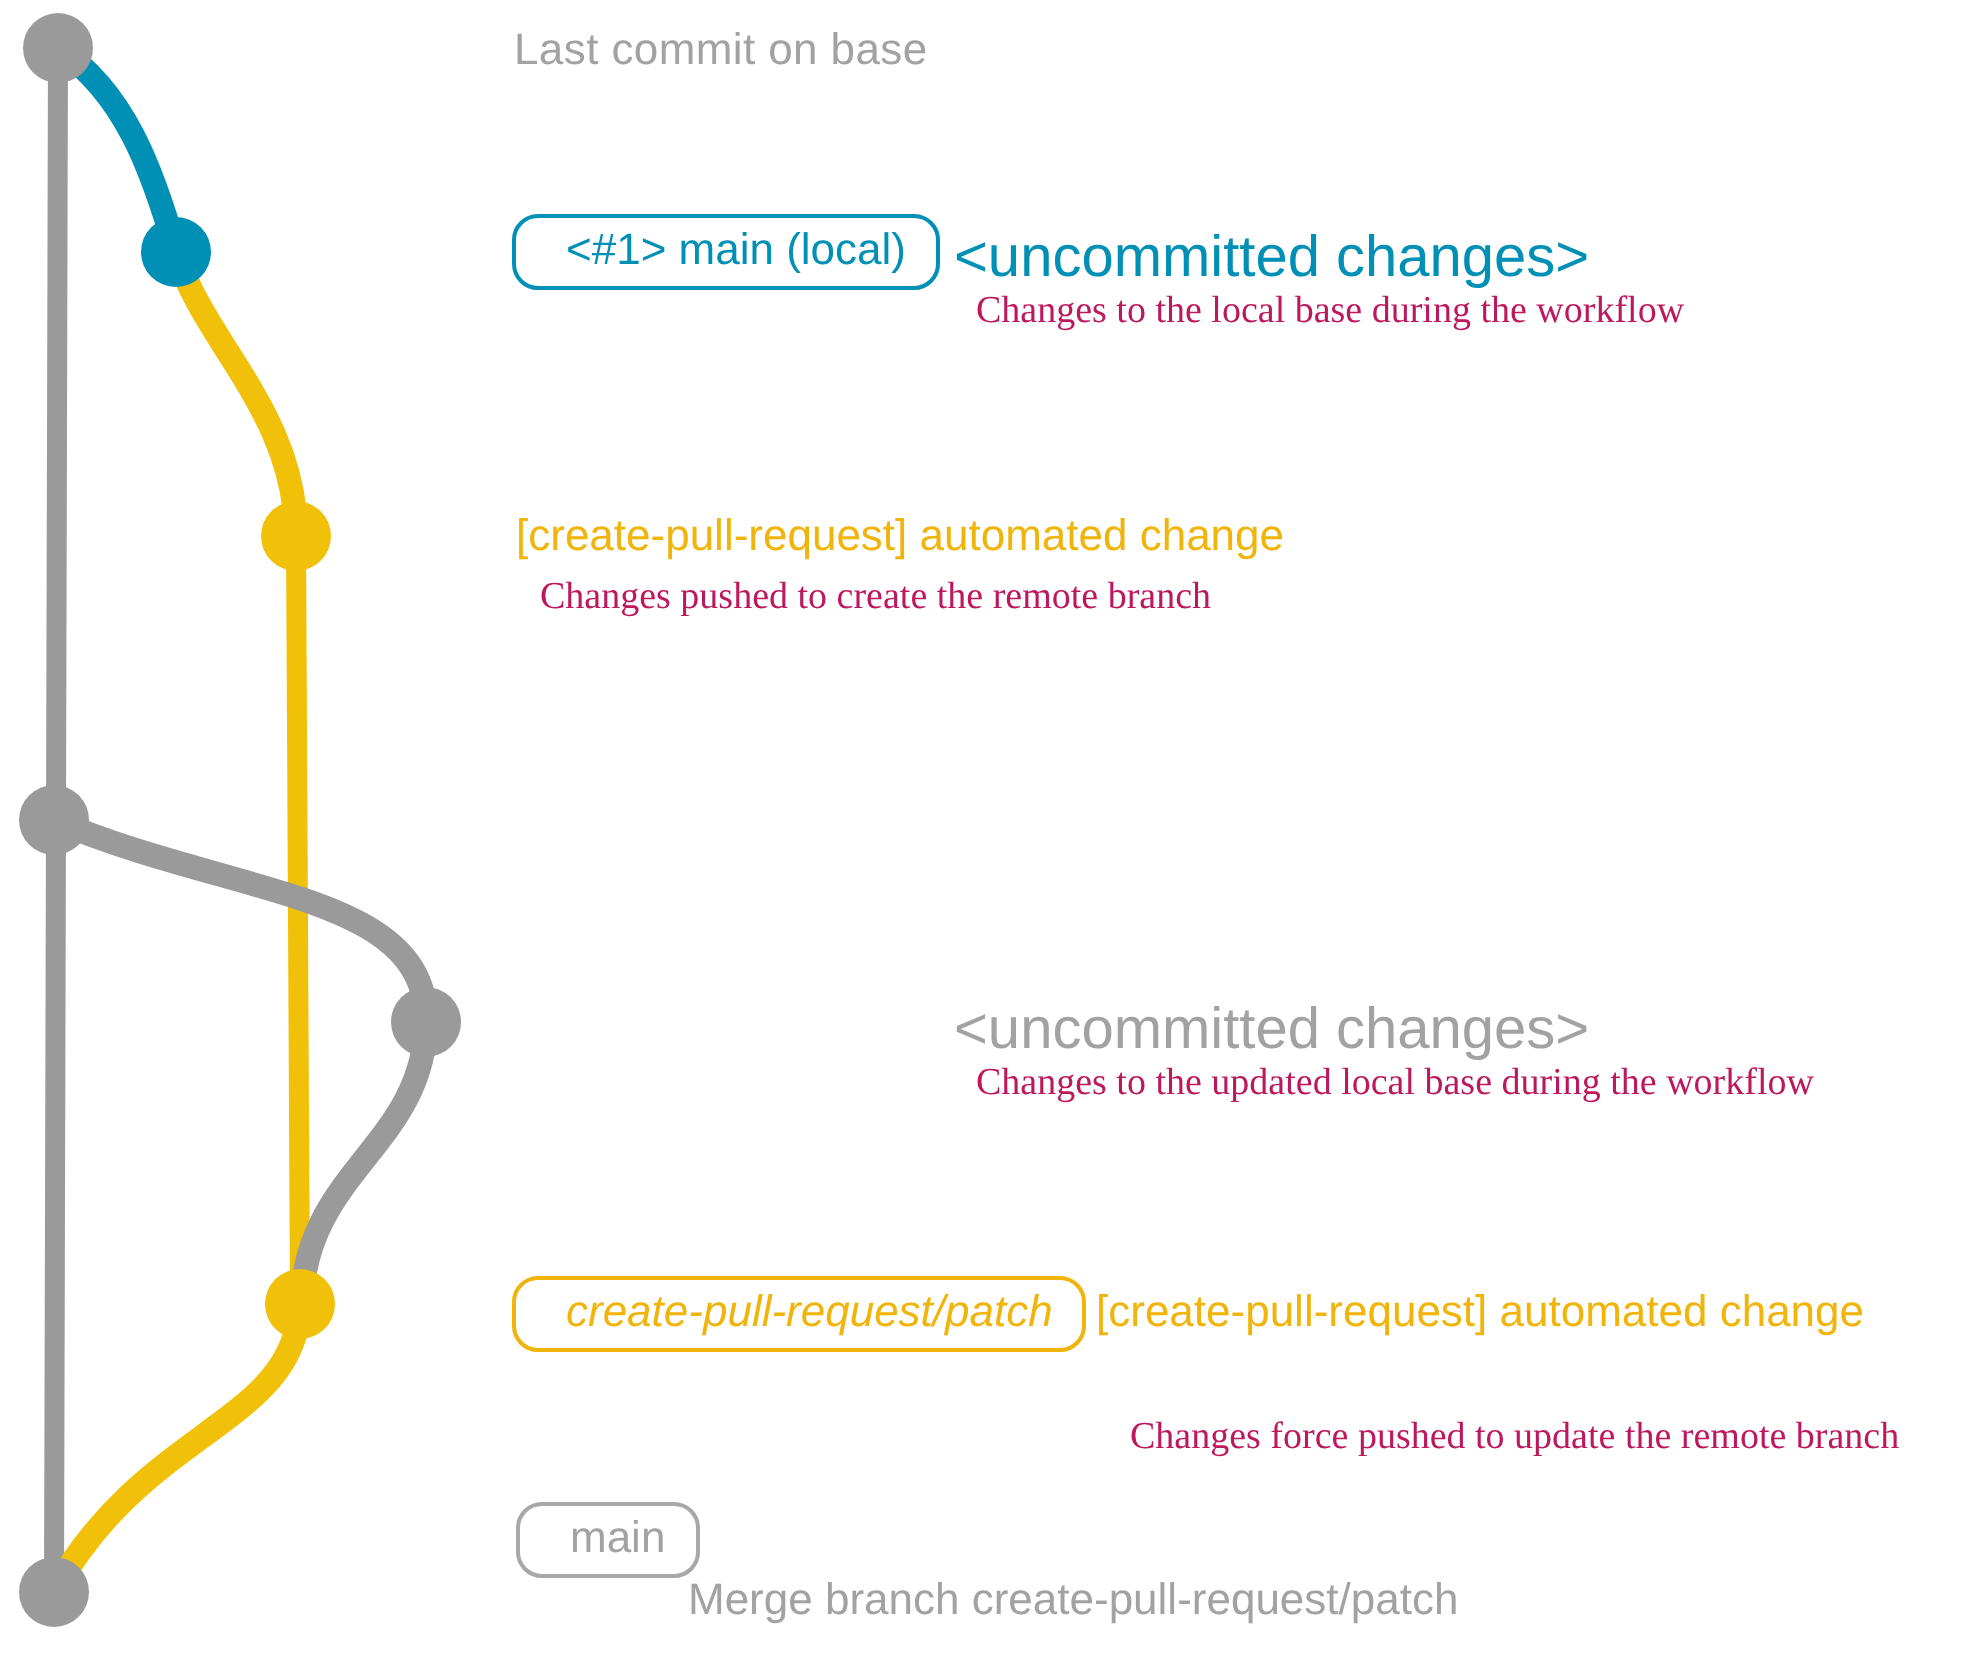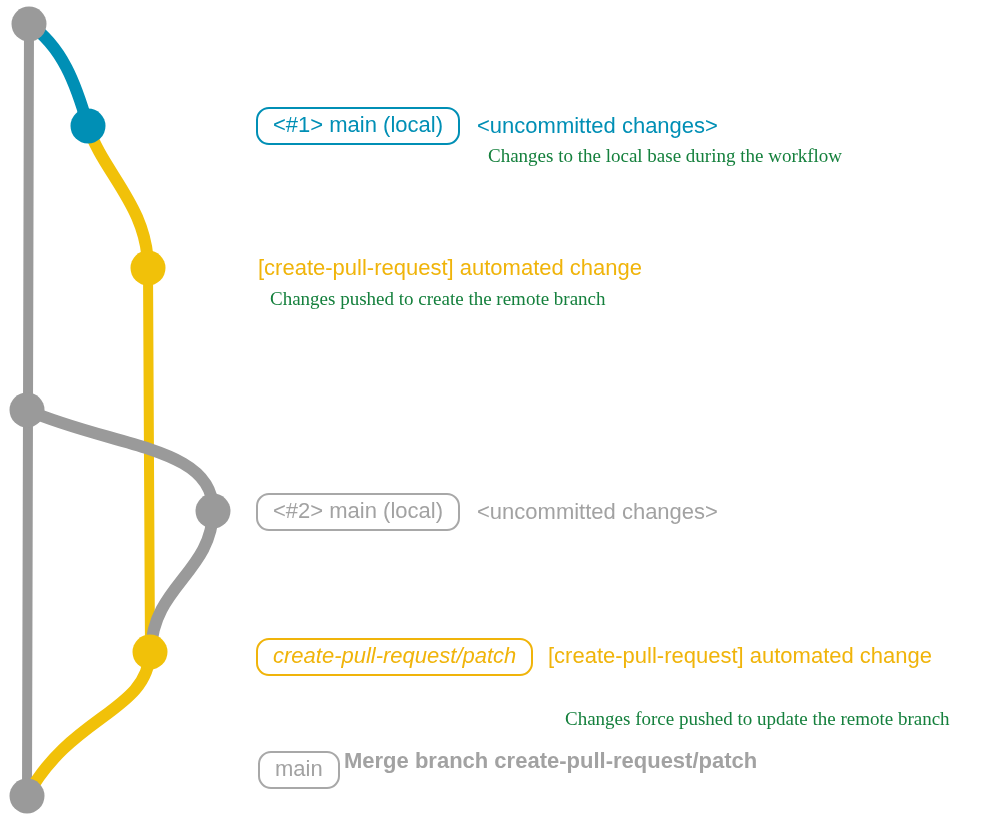--- a/index.html
+++ b/index.html
@@ -13,31 +13,31 @@
   #graph-svg{position:absolute;left:0;top:0;}
   .abs{position:absolute;white-space:nowrap;}
   .heading{
     font-size:22px;
     color:#a2a2a2;
     letter-spacing:0.2px;
   }
   .badge{
     display:inline-block;
     font-size:22px;
-    padding:3px 15px 5px 15px;
+    padding:3px 15px 5px 25px;
     border-radius:13px;
     border:2px solid;
     background:#ffffff;
   }
-  .status-text{font-size:22px;}
+  .status-text{font-size:29px;}
   .title-text{font-size:22px;}
   .serif-note{
     font-family:"Liberation Serif","DejaVu Serif",serif;
     font-size:19px;
-    color:#15803d;
+    color:#be185d;
   }
   .c-blue{color:#008fb5;border-color:#008fb5;}
   .c-gray{color:#a2a2a2;border-color:#a8a8a8;}
   .c-yellow{color:#f0b40a;border-color:#f0b40a;}
 </style>
 </head>
 <body>
 
 <div id="stage">
 
@@ -59,32 +59,33 @@
 
     <circle cx="29" cy="24" r="17.5" fill="#9a9a9a"></circle>
     <circle cx="88" cy="126" r="17.5" fill="#008fb5"></circle>
     <circle cx="148" cy="268" r="17.5" fill="#f1c109"></circle>
     <circle cx="27" cy="410" r="17.5" fill="#9a9a9a"></circle>
     <circle cx="213" cy="511" r="17.5" fill="#9a9a9a"></circle>
     <circle cx="150" cy="652" r="17.5" fill="#f1c109"></circle>
     <circle cx="27" cy="796" r="17.5" fill="#9a9a9a"></circle>
   </svg>
 
+  <div class="abs heading" style="left:257px;top:12px;">Last commit on base</div>
 
   <span class="abs badge c-blue" style="left:256px;top:107px;">&lt;#1&gt; main (local)</span>
   <span class="abs status-text c-blue" style="left:477px;top:113px;">&lt;uncommitted changes&gt;</span>
   <span class="abs serif-note" style="left:488px;top:145px;">Changes to the local base during the workflow</span>
 
   <span class="abs title-text c-yellow" style="left:258px;top:255px;">[create-pull-request] automated change</span>
   <span class="abs serif-note" style="left:270px;top:288px;">Changes pushed to create the remote branch</span>
 
 
-  <span class="abs badge c-gray" style="left:256px;top:493px;">&lt;#2&gt; main (local)</span>
   <span class="abs status-text c-gray" style="left:477px;top:499px;">&lt;uncommitted changes&gt;</span>
+  <span class="abs serif-note" style="left:488px;top:531px;">Changes to the updated local base during the workflow</span>
 
   <span class="abs badge c-yellow" style="left:256px;top:638px;font-style:italic;">create-pull-request/patch</span>
   <span class="abs title-text c-yellow" style="left:548px;top:643px;">[create-pull-request] automated change</span>
   <span class="abs serif-note" style="left:565px;top:675px;margin-top:33px;">Changes force pushed to update the remote branch</span>
 
   <span class="abs badge c-gray" style="left:258px;top:751px;">main</span>
-  <span class="abs title-text c-gray" style="left:344px;top:748px;font-weight:bold;">Merge branch create-pull-request/patch</span>
+  <span class="abs title-text c-gray" style="left:344px;top:787px;">Merge branch create-pull-request/patch</span>
 
 </div>
 
 </body></html>

